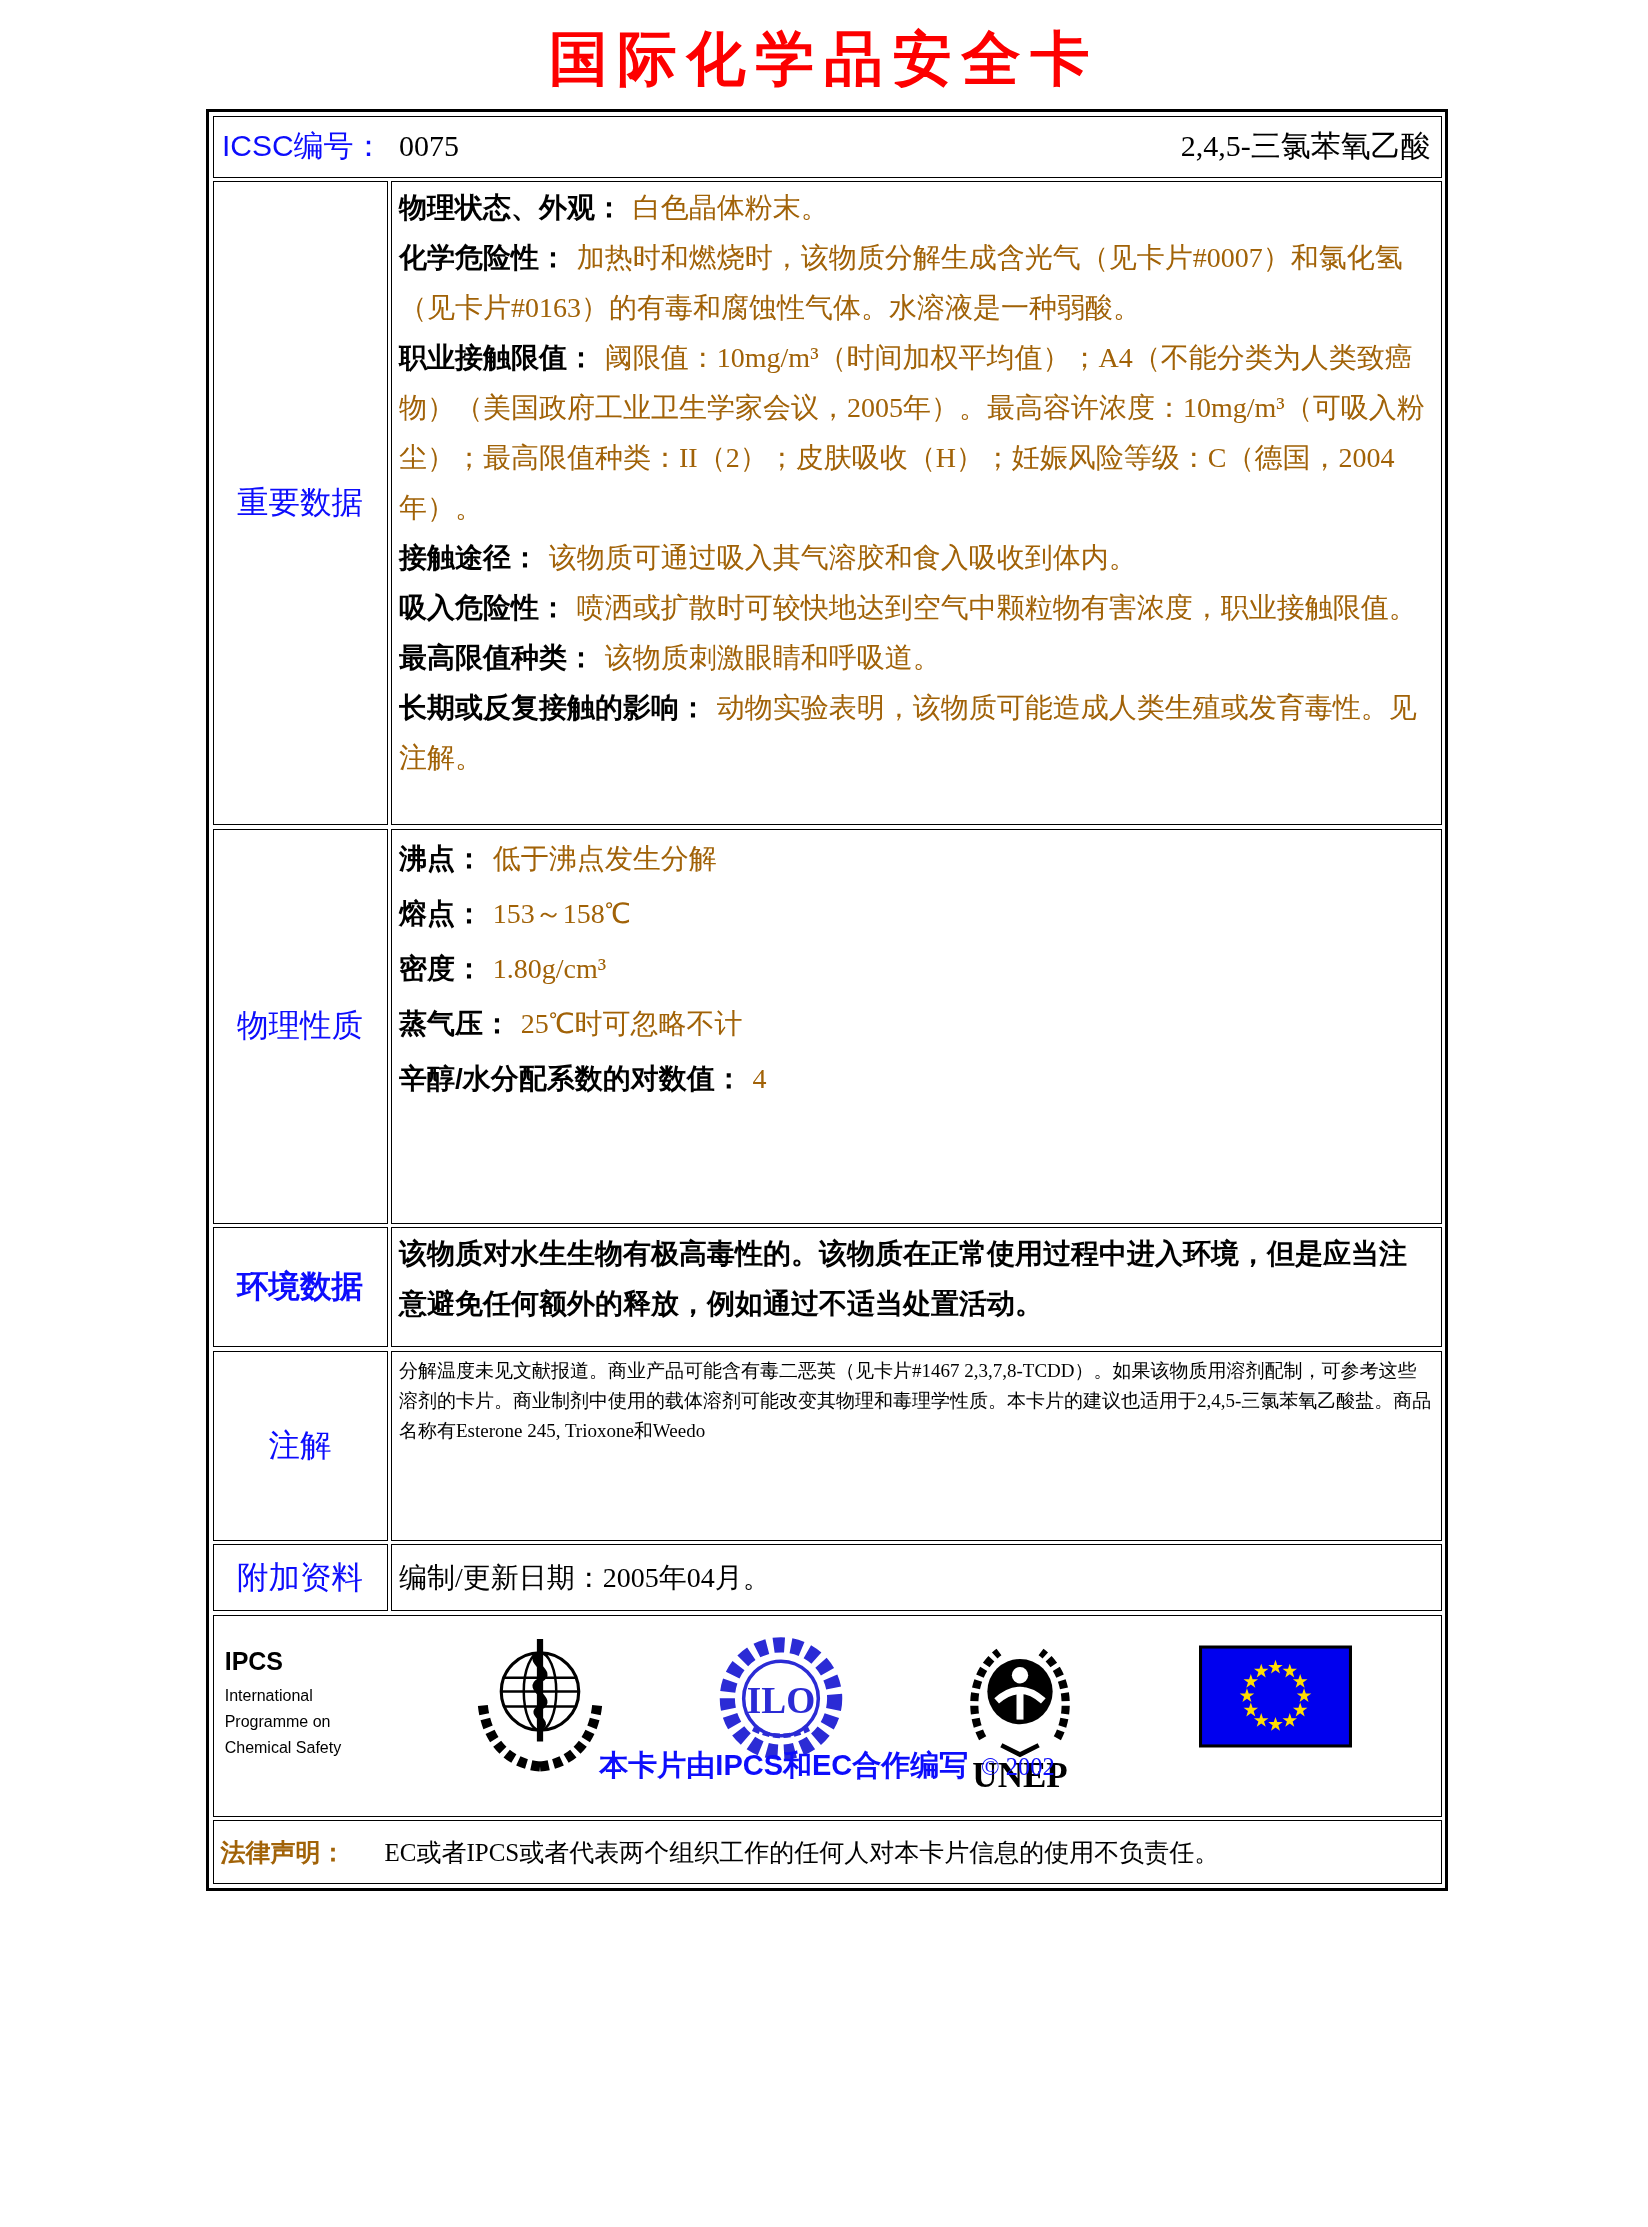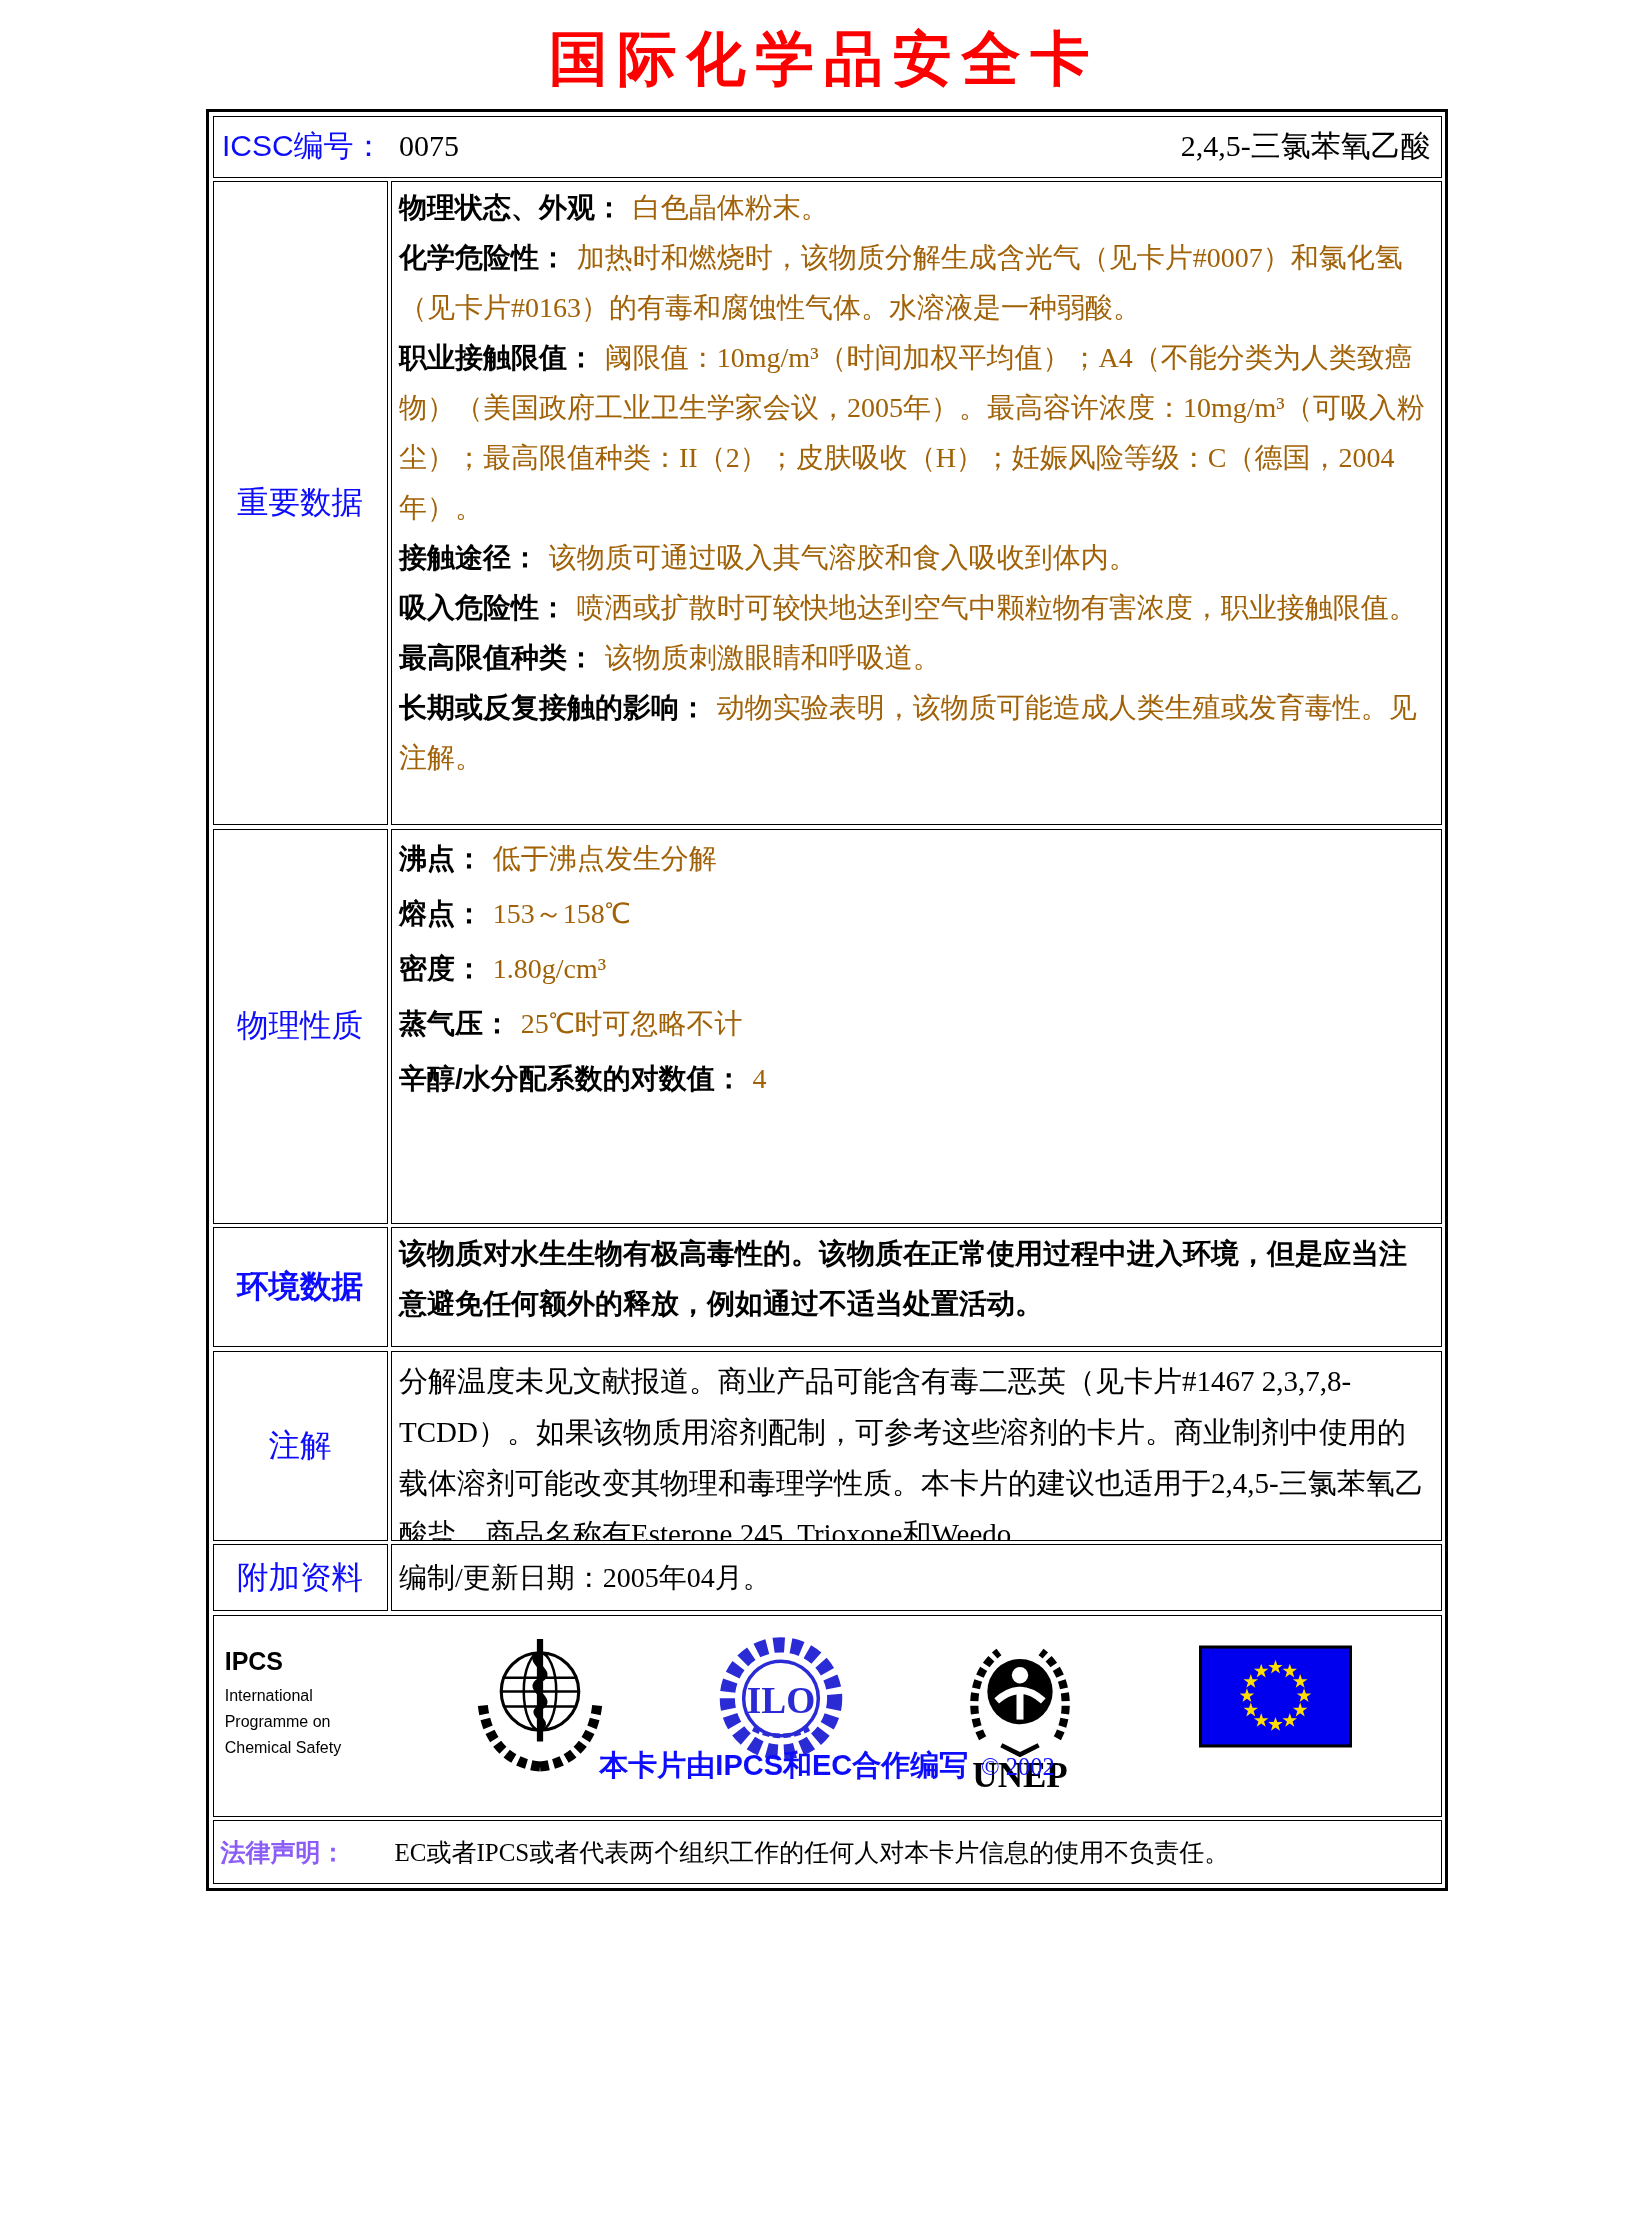--- a/index.html
+++ b/index.html
@@ -58,21 +58,21 @@
   }
   .content-cell { flex: 1 1 auto; padding: 1.4px 5.6px 1.4px 7px; font-size: 28px; line-height: 50px; overflow: hidden; }
   .item .lbl { color: #000000; font-family: "Liberation Sans", sans-serif; margin-right: 9.8px; font-weight: bold; }
   .item .txt { color: #a16207; font-family: "Liberation Serif", serif; }
 
   .r-imp  { height: 644px; }
   .r-phys { height: 395px; }
   .phys-cell .item { line-height: 55px; }
   .r-env  { height: 120px; font-weight: bold; }
   .r-note { height: 190px; }
-  .note-cell { font-size: 29px; line-height: 51px; padding-top: 4.2px; }
+  .note-cell { font-size: 19px; line-height: 30px; padding-top: 4.2px; }
   .r-add  { height: 67px; }
   .add-cell { display: flex; align-items: center; }
 
   
   .r-logos { height: 202px; }
   .logos-cell { position: relative; }
   .ipcs-block { position: absolute; left: 11.2px; top: 31px; font-family: "Liberation Sans", sans-serif; }
   .ipcs-title { font-weight: bold; font-size: 25px; margin-bottom: 7px; }
   .ipcs-line { font-size: 16px; line-height: 26px; }
   .logo { position: absolute; }
@@ -83,21 +83,21 @@
   .footer-caption {
     position: absolute; left: 0; top: 130px; width: 100%;
     text-align: center; color: #0d0dfc;
   }
   .footer-caption .cap { font-family: "Liberation Sans", sans-serif; font-weight: bold; font-size: 29px; }
   .footer-caption .copy { font-family: "Liberation Serif", serif; font-size: 24.5px; margin-left: 12.6px; }
 
   
   .r-legal { height: 64px; }
   .legal-cell { display: flex; align-items: center; padding: 0 7px; font-size: 25px; }
-  .legal-cell .lbl { color: #8b5cf6; font-family: "Liberation Sans", sans-serif; font-weight: bold; margin-right: 21px; }
+  .legal-cell .lbl { color: #a16207; font-family: "Liberation Sans", sans-serif; font-weight: bold; margin-right: 11px; }
   .legal-cell .txt { font-family: "Liberation Serif", serif; }
 </style>
 </head>
 <body>
 
 <div class="page">
 
   <div class="title">国际化学品安全卡</div>
 
   <div class="card">

